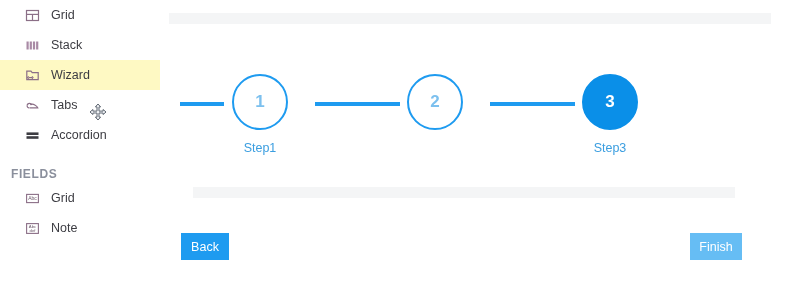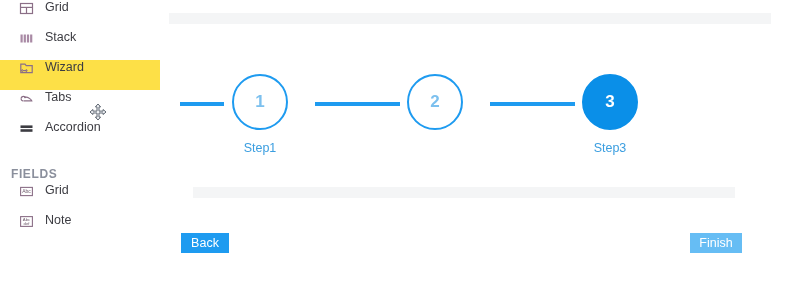--- a/index.html
+++ b/index.html
@@ -39,27 +39,27 @@
     height: 18px;
     line-height: 18px;
     font-weight: 400;
   }
   .section-header.containers { margin-top: 11px; }
   .section-header.fields { margin-top: 15px; font-weight: bold; }
 
   .palette-item {
     height: 30px;
     display: flex;
-    align-items: flex-start;
-    padding-left: 18px;
+    align-items: center;
+    padding-left: 24px;
     box-sizing: border-box;
     cursor: pointer;
   }
   .palette-item.selected {
-    background: #fde047;
+    background: #fef9c3;
   }
   .palette-item .pi-icon {
     width: 17px;
     height: 17px;
     flex: 0 0 17px;
     margin-right: 10px;
     display: flex;
     align-items: center;
     justify-content: center;
   }
@@ -148,21 +148,21 @@
   .step .caption {
     margin-top: 11px;
     font-size: 12.5px;
     color: #3b9ee0;
     cursor: pointer;
   }
 
   
   .btn {
     position: absolute;
-    height: 20px;
+    height: 27px;
     display: flex;
     align-items: center;
     justify-content: center;
     font-size: 12.5px;
     color: #ffffff;
     cursor: pointer;
     user-select: none;
   }
   .btn.back {
     left: 21px;

